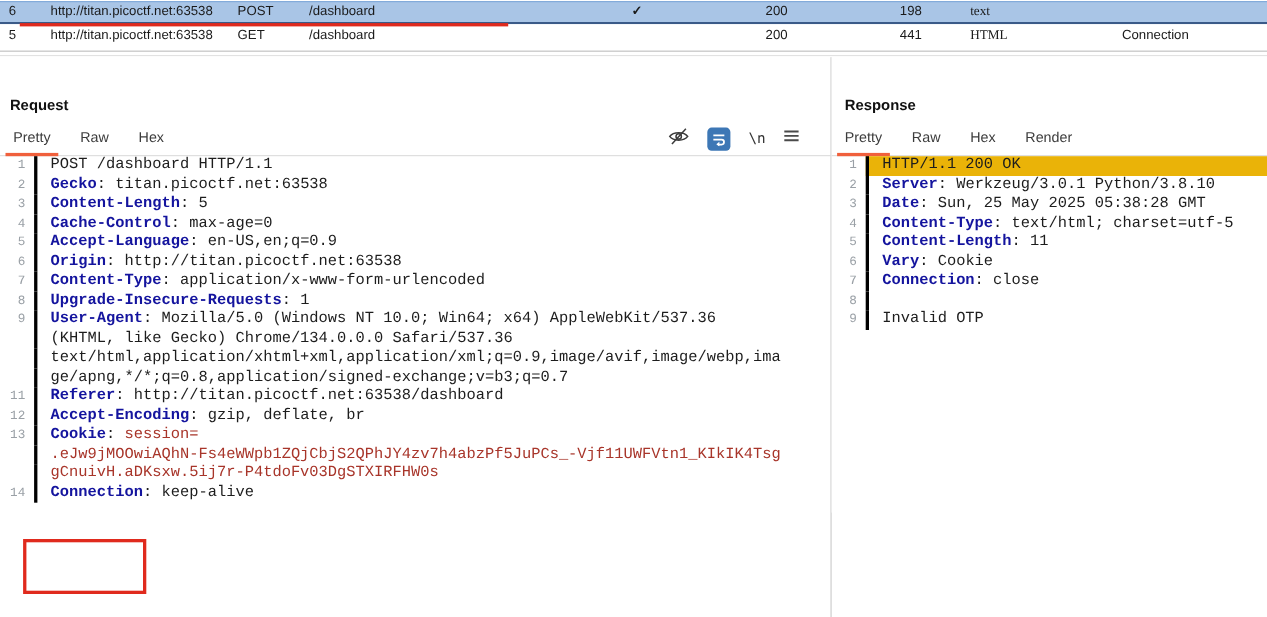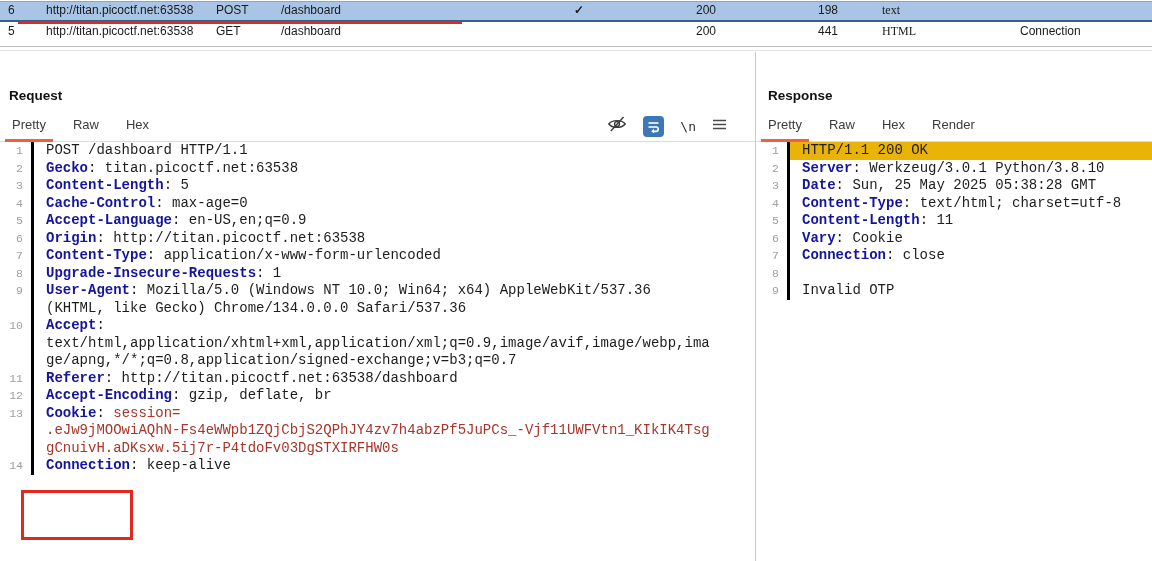--- a/index.html
+++ b/index.html
@@ -159,24 +159,20 @@
         </div>
         <div class="erow">
           <span class="ln">9</span>
           <span class="code"><span class="s-k">User-Agent</span><span class="s-p">: Mozilla/5.0 (Windows NT 10.0; Win64; x64) AppleWebKit/537.36</span></span>
         </div>
         <div class="erow">
           <span class="ln"></span>
           <span class="code"><span class="s-p">(KHTML, like Gecko) Chrome/134.0.0.0 Safari/537.36</span></span>
         </div>
         <div class="erow">
-          <span class="ln">10</span>
-          <span class="code"><span class="s-k">Accept</span><span class="s-p">:</span></span>
-        </div>
-        <div class="erow">
           <span class="ln"></span>
           <span class="code"><span class="s-p">text/html,application/xhtml+xml,application/xml;q=0.9,image/avif,image/webp,ima</span></span>
         </div>
         <div class="erow">
           <span class="ln"></span>
           <span class="code"><span class="s-p">ge/apng,*/*;q=0.8,application/signed-exchange;v=b3;q=0.7</span></span>
         </div>
         <div class="erow">
           <span class="ln">11</span>
           <span class="code"><span class="s-k">Referer</span><span class="s-p">: http://titan.picoctf.net:63538/dashboard</span></span>
@@ -223,21 +219,21 @@
         <div class="erow">
           <span class="ln">2</span>
           <span class="code"><span class="s-k">Server</span><span class="s-p">: Werkzeug/3.0.1 Python/3.8.10</span></span>
         </div>
         <div class="erow">
           <span class="ln">3</span>
           <span class="code"><span class="s-k">Date</span><span class="s-p">: Sun, 25 May 2025 05:38:28 GMT</span></span>
         </div>
         <div class="erow">
           <span class="ln">4</span>
-          <span class="code"><span class="s-k">Content-Type</span><span class="s-p">: text/html; charset=utf-8</span></span>
+          <span class="code"><span class="s-k">Content-Type</span><span class="s-p">: text/html; charset=utf-5</span></span>
         </div>
         <div class="erow">
           <span class="ln">5</span>
           <span class="code"><span class="s-k">Content-Length</span><span class="s-p">: 11</span></span>
         </div>
         <div class="erow">
           <span class="ln">6</span>
           <span class="code"><span class="s-k">Vary</span><span class="s-p">: Cookie</span></span>
         </div>
         <div class="erow">

